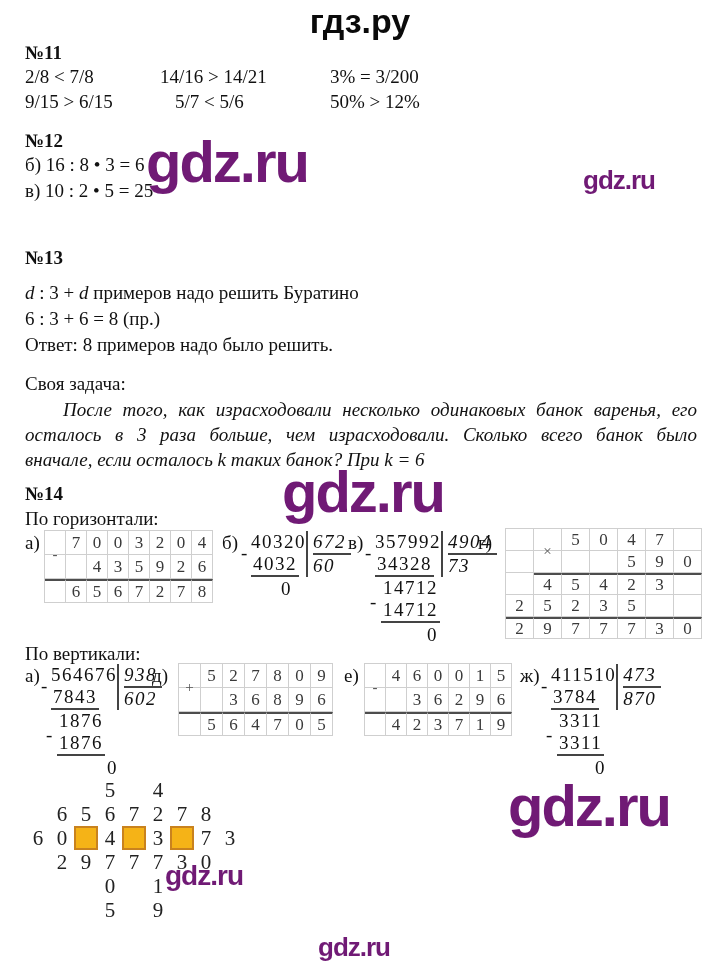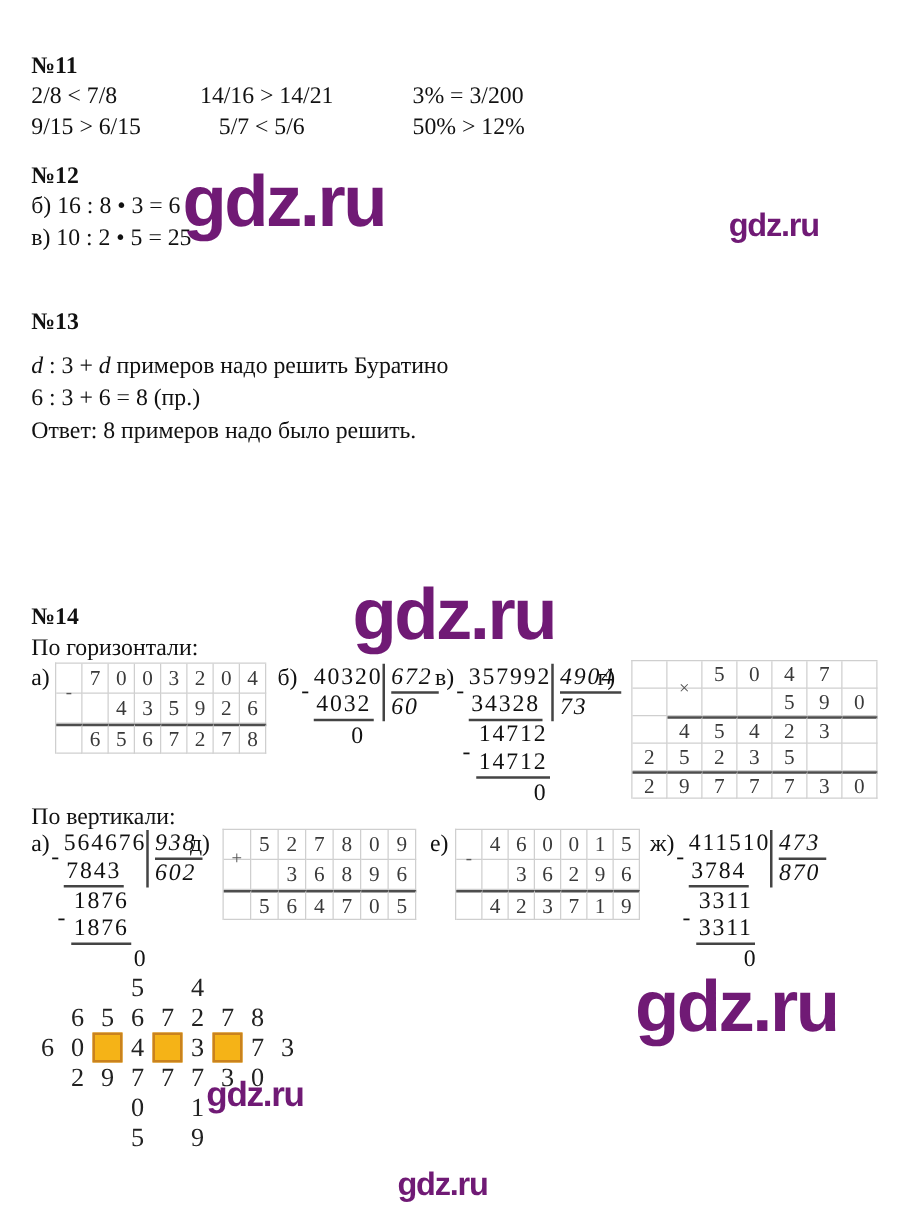--- a/index.html
+++ b/index.html
@@ -72,20 +72,26 @@
     <div class="mline">в) 10 : 2 • 5 = 25</div>
   </div>
 
   <div class="sec" style="left:25px;top:247px;">
     <div class="num-title">№13</div>
     <div class="mline" style="margin-top:11px;"><i>d</i><span> : 3 + </span><i>d</i><span> примеров надо решить Буратино</span></div>
     <div class="mline">6 : 3 + 6 = 8 (пр.)</div>
     <div class="mline">Ответ: 8 примеров надо было решить.</div>
   </div>
 
+  <div class="sec" style="left:25px;top:371px;">
+    <div class="mline">Своя задача:</div>
+    <div class="own-line first">После того, как израсходовали несколько одинаковых банок варенья, его</div>
+    <div class="own-line">осталось в 3 раза больше, чем израсходовали. Сколько всего банок было</div>
+    <div class="own-line last">вначале, если осталось k таких банок? При k = 6</div>
+  </div>
 
   <div class="sec num-title" style="left:25px;top:483px;">№14</div>
   <div class="sec mline" style="left:25px;top:506px;">По горизонтали:</div>
 
   <span class="lab" style="left:25px;top:532px;">а)</span>
   <div class="agrid" style="left: 44px; top: 530px; display: grid; grid-template-columns: repeat(8, 21px);">
       <div class="cell sign" style="height: 24px;">
         <span>-</span>
       </div>
       <div class="cell" style="height: 24px;">7</div>
@@ -336,20 +342,21 @@
       <div class="cell" style="height: 24px;"></div>
       <div class="cell" style="height: 24px;"></div>
       <div class="cell" style="height: 24px;">5</div>
       <div class="cell" style="height: 24px;"></div>
       <div class="cell" style="height: 24px;">9</div>
       <div class="cell" style="height: 24px;"></div>
       <div class="cell" style="height: 24px;"></div>
       <div class="cell" style="height: 24px;"></div>
     </div>
 
+  <div class="hdr">гдз.ру</div>
   <div class="wm" style="left:146px;top:128px;font-size:58px;letter-spacing:-2px;">gdz.ru</div>
   <div class="wm" style="left:583px;top:165px;font-size:26px;">gdz.ru</div>
   <div class="wm" style="left:282px;top:458px;font-size:58px;letter-spacing:-2px;">gdz.ru</div>
   <div class="wm" style="left:508px;top:772px;font-size:58px;letter-spacing:-2px;">gdz.ru</div>
   <div class="wm" style="left:165px;top:860px;font-size:28px;">gdz.ru</div>
   <div class="wm" style="left:318px;top:932px;font-size:26px;">gdz.ru</div>
 
 </div>
 
 </body></html>

